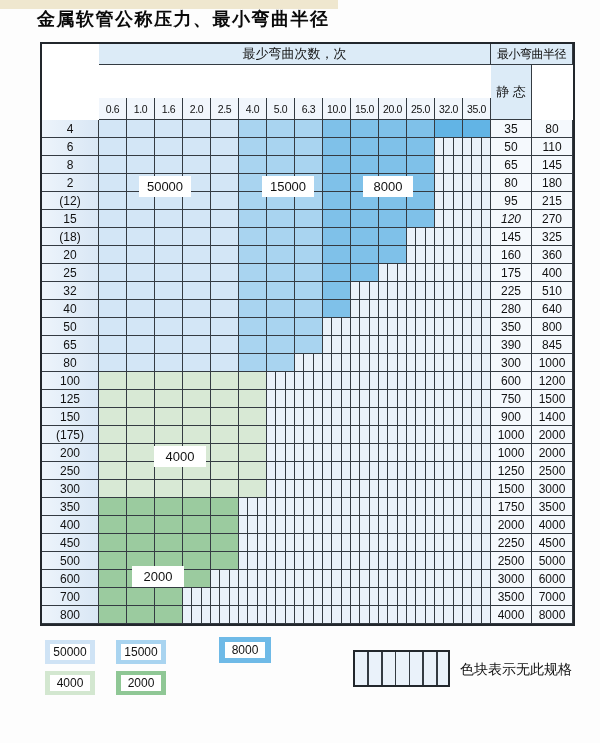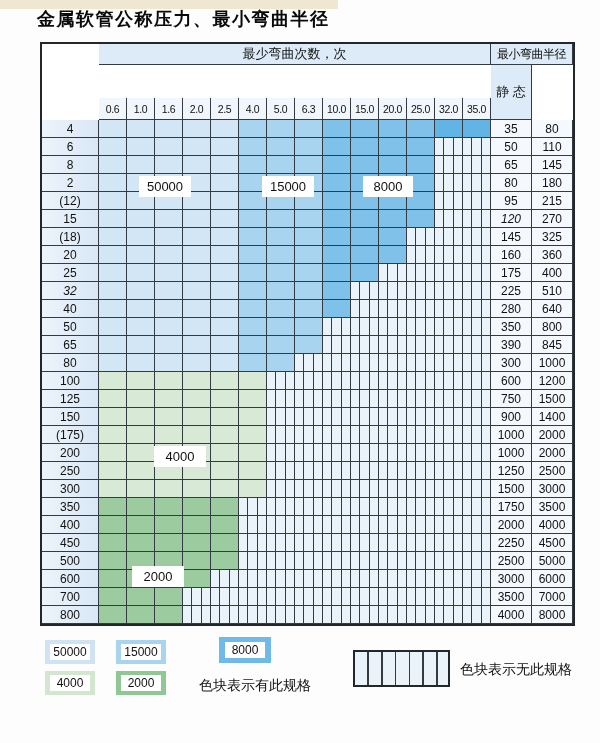--- a/index.html
+++ b/index.html
@@ -215,21 +215,21 @@
         <div class="c cell" style="grid-area: 12 / 8 / 13 / 9; background: rgb(169, 212, 240);"></div>
         <div class="c cell" style="grid-area: 12 / 9 / 13 / 10; background: rgb(169, 212, 240);"></div>
         <div class="c cell" style="grid-area: 12 / 10 / 13 / 11; background: rgb(127, 193, 233);"></div>
         <div class="c cell" style="grid-area: 12 / 11 / 13 / 12; background: rgb(127, 193, 233);"></div>
         <div class="c cell" style="grid-area: 12 / 12 / 13 / 13; background: repeating-linear-gradient(90deg, rgb(234, 242, 250) 0px, rgb(234, 242, 250) 8.4px, rgb(52, 59, 66) 8.4px, rgb(52, 59, 66) 9.4px);"></div>
         <div class="c cell" style="grid-area: 12 / 13 / 13 / 14; background: repeating-linear-gradient(90deg, rgb(234, 242, 250) 0px, rgb(234, 242, 250) 8.4px, rgb(52, 59, 66) 8.4px, rgb(52, 59, 66) 9.4px);"></div>
         <div class="c cell" style="grid-area: 12 / 14 / 13 / 15; background: repeating-linear-gradient(90deg, rgb(234, 242, 250) 0px, rgb(234, 242, 250) 8.4px, rgb(52, 59, 66) 8.4px, rgb(52, 59, 66) 9.4px);"></div>
         <div class="c cell" style="grid-area: 12 / 15 / 13 / 16; background: repeating-linear-gradient(90deg, rgb(234, 242, 250) 0px, rgb(234, 242, 250) 8.4px, rgb(52, 59, 66) 8.4px, rgb(52, 59, 66) 9.4px);"></div>
         <div class="c val" style="grid-area: 12 / 16 / 13 / 17;">175</div>
         <div class="c val" style="grid-area: 12 / 17 / 13 / 18;">400</div>
-        <div class="c dnc" style="grid-area: 13 / 1 / 14 / 2; font-style: italic;">32</div>
+        <div class="c dnc" style="grid-area: 13 / 1 / 14 / 2;">32</div>
         <div class="c cell" style="grid-area: 13 / 2 / 14 / 3; background: rgb(211, 230, 246);"></div>
         <div class="c cell" style="grid-area: 13 / 3 / 14 / 4; background: rgb(211, 230, 246);"></div>
         <div class="c cell" style="grid-area: 13 / 4 / 14 / 5; background: rgb(211, 230, 246);"></div>
         <div class="c cell" style="grid-area: 13 / 5 / 14 / 6; background: rgb(211, 230, 246);"></div>
         <div class="c cell" style="grid-area: 13 / 6 / 14 / 7; background: rgb(211, 230, 246);"></div>
         <div class="c cell" style="grid-area: 13 / 7 / 14 / 8; background: rgb(169, 212, 240);"></div>
         <div class="c cell" style="grid-area: 13 / 8 / 14 / 9; background: rgb(169, 212, 240);"></div>
         <div class="c cell" style="grid-area: 13 / 9 / 14 / 10; background: rgb(169, 212, 240);"></div>
         <div class="c cell" style="grid-area: 13 / 10 / 14 / 11; background: rgb(127, 193, 233);"></div>
         <div class="c cell" style="grid-area: 13 / 11 / 14 / 12; background: repeating-linear-gradient(90deg, rgb(234, 242, 250) 0px, rgb(234, 242, 250) 8.4px, rgb(52, 59, 66) 8.4px, rgb(52, 59, 66) 9.4px);"></div>
@@ -562,16 +562,15 @@
   </div>
   <div class="sw" id="sw-8000" style="background: rgb(111, 186, 231);">
     <div class="in">8000</div>
   </div>
   <div class="sw" id="sw-4000" style="background: rgb(211, 231, 208);">
     <div class="in">4000</div>
   </div>
   <div class="sw" id="sw-2000" style="background: rgb(143, 199, 149);">
     <div class="in">2000</div>
   </div>
-  <div class="leg-has">色块表示有此规格</div>
   <div class="stripebox" style="background: repeating-linear-gradient(90deg, rgb(234, 242, 250) 0px, rgb(234, 242, 250) 12.2px, rgb(52, 59, 66) 12.2px, rgb(52, 59, 66) 13.8px);"></div>
   <div class="leg-none">色块表示无此规格</div>
 </div>
 
 </body></html>

